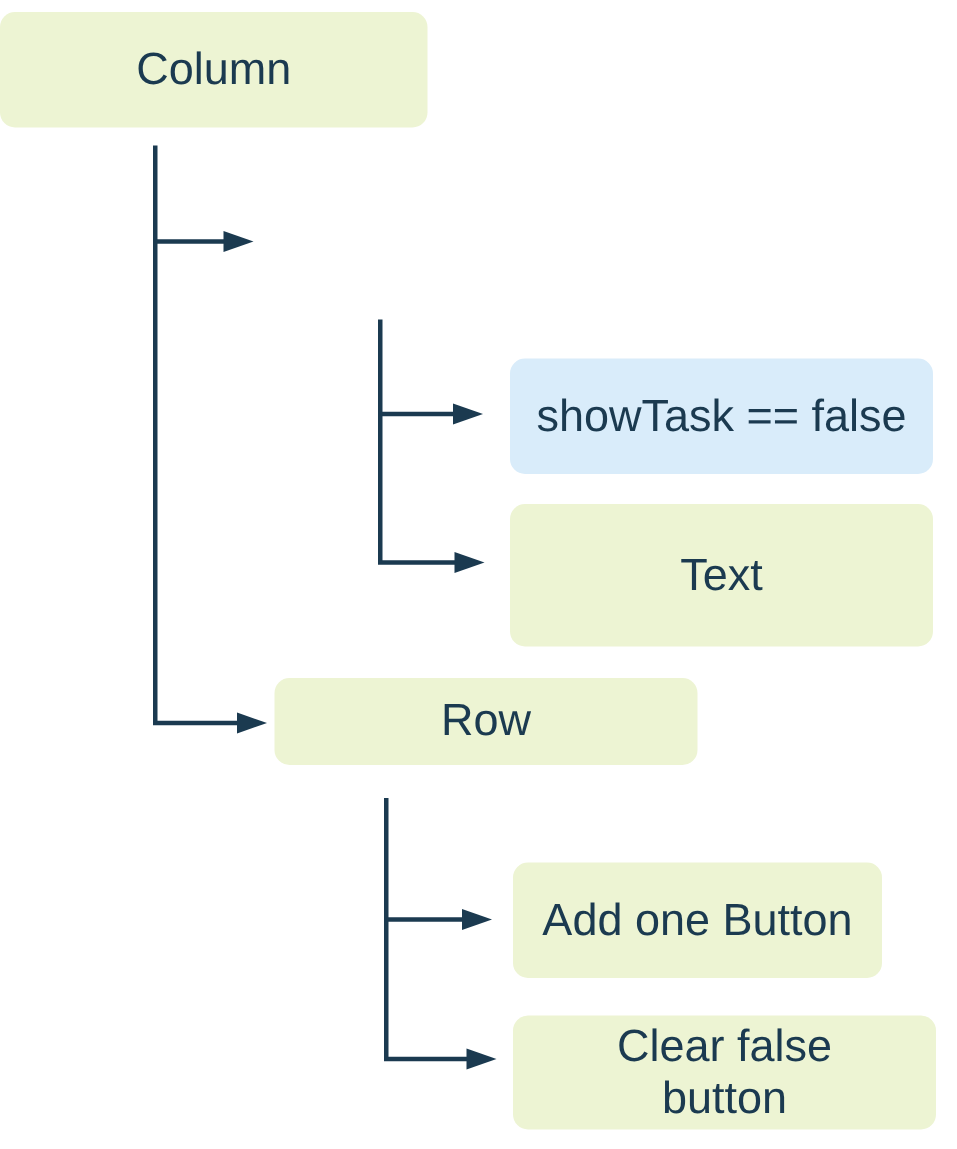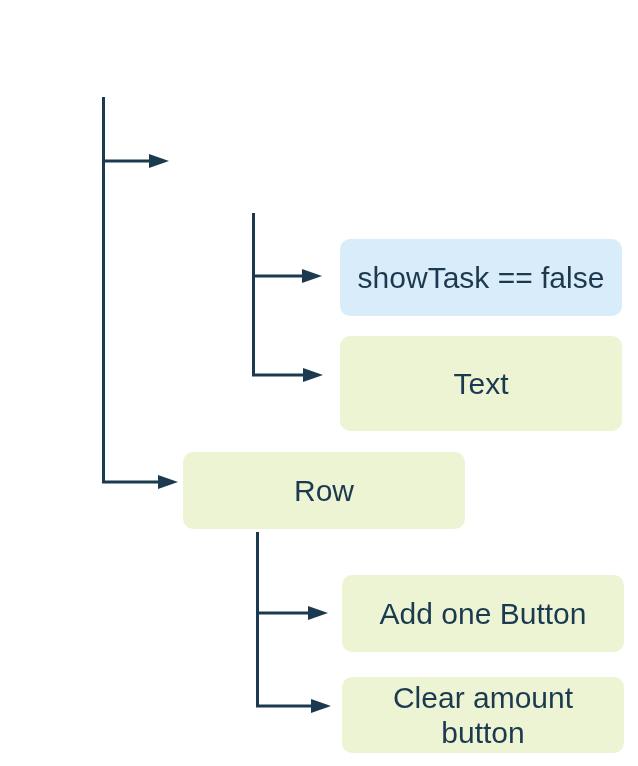--- a/index.html
+++ b/index.html
@@ -69,25 +69,26 @@
       <polygon points="322,276 302,269 302,283"></polygon>
     </g>
     <g>
       <path d="M257.5 532 V706 H313"></path>
       <polygon points="331,706 311,699 311,713"></polygon>
       <path d="M257.5 613 H310"></path>
       <polygon points="328,613 308,606 308,620"></polygon>
     </g>
   </svg>
 
+  <div class="node widget" style="left:0px;   top:8px;   width:285px; height:77px;">Column</div>
 
 
   <div class="node condition" style="left:340px; top:239px; width:282px; height:77px;">showTask == false</div>
 
   <div class="node widget" style="left:340px; top:336px; width:282px; height:95px;">Text</div>
 
-  <div class="node widget" style="left:183px; top:452px; width:282px; height:77px;">Row</div>
+  <div class="node widget" style="left:183px; top:452px; width:282px; height:58px;">Row</div>
 
-  <div class="node widget" style="left:342px; top:575px; width:282px; height:77px;">Add one Button</div>
+  <div class="node widget" style="left:342px; top:575px; width:246px; height:77px;">Add one Button</div>
 
-  <div class="node widget wrap" style="left:342px; top:677px; width:282px; height:76px;">Clear amount button</div>
+  <div class="node widget wrap" style="left:342px; top:677px; width:282px; height:76px;">Clear false button</div>
 
 </div>
 
 </body></html>

